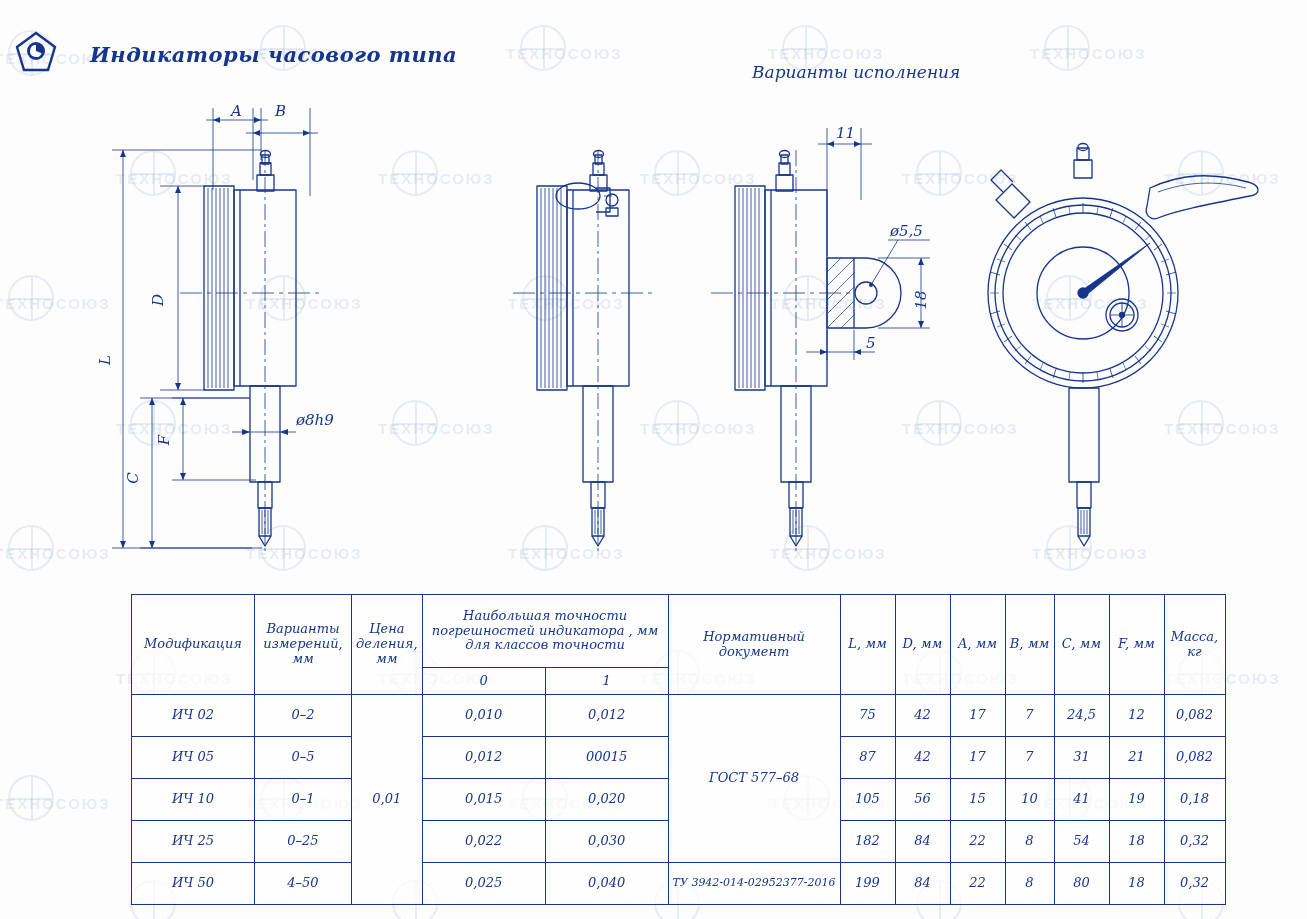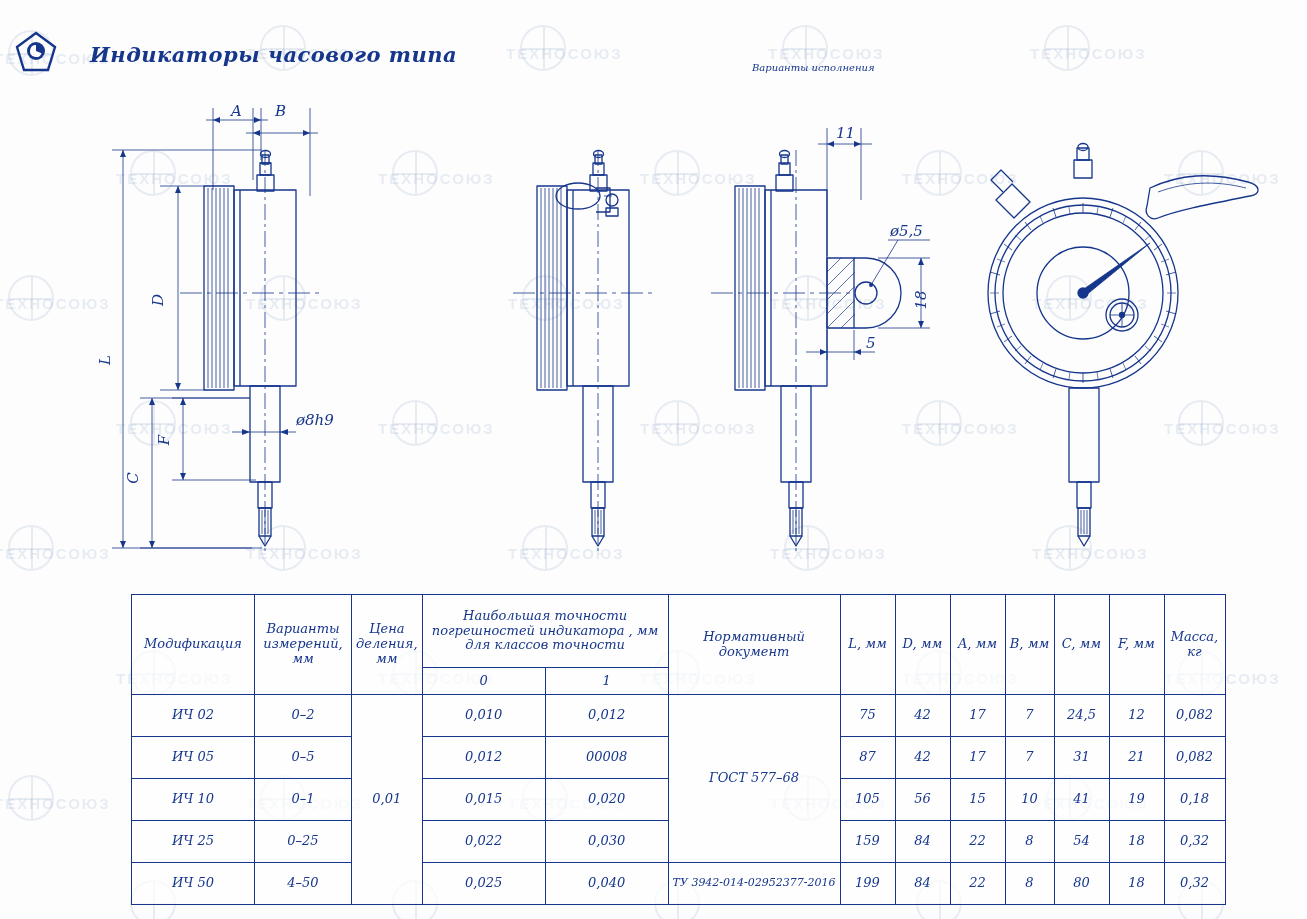--- a/index.html
+++ b/index.html
@@ -88,21 +88,21 @@
     font-weight: bold;
     color: #16368c;
     letter-spacing: 0.5px;
   }
   .variants-label {
     position: absolute;
     left: 752px;
     top: 62px;
     font-family: "DejaVu Serif", serif;
     font-style: italic;
-    font-size: 10px;
+    font-size: 17px;
     color: #16368c;
   }
 
   
   .drawing {
     position: absolute;
     left: 0; top: 0;
     width: 1307px;
     height: 919px;
     z-index: 2;
@@ -604,21 +604,21 @@
           <td>17</td>
           <td>7</td>
           <td>24,5</td>
           <td>12</td>
           <td>0,082</td>
         </tr>
         <tr>
           <td>ИЧ 05</td>
           <td>0–5</td>
           <td>0,012</td>
-          <td>00008</td>
+          <td>00015</td>
           <td>87</td>
           <td>42</td>
           <td>17</td>
           <td>7</td>
           <td>31</td>
           <td>21</td>
           <td>0,082</td>
         </tr>
         <tr>
           <td>ИЧ 10</td>
@@ -631,21 +631,21 @@
           <td>10</td>
           <td>41</td>
           <td>19</td>
           <td>0,18</td>
         </tr>
         <tr>
           <td>ИЧ 25</td>
           <td>0–25</td>
           <td>0,022</td>
           <td>0,030</td>
-          <td>159</td>
+          <td>182</td>
           <td>84</td>
           <td>22</td>
           <td>8</td>
           <td>54</td>
           <td>18</td>
           <td>0,32</td>
         </tr>
         <tr>
           <td>ИЧ 50</td>
           <td>4–50</td>

